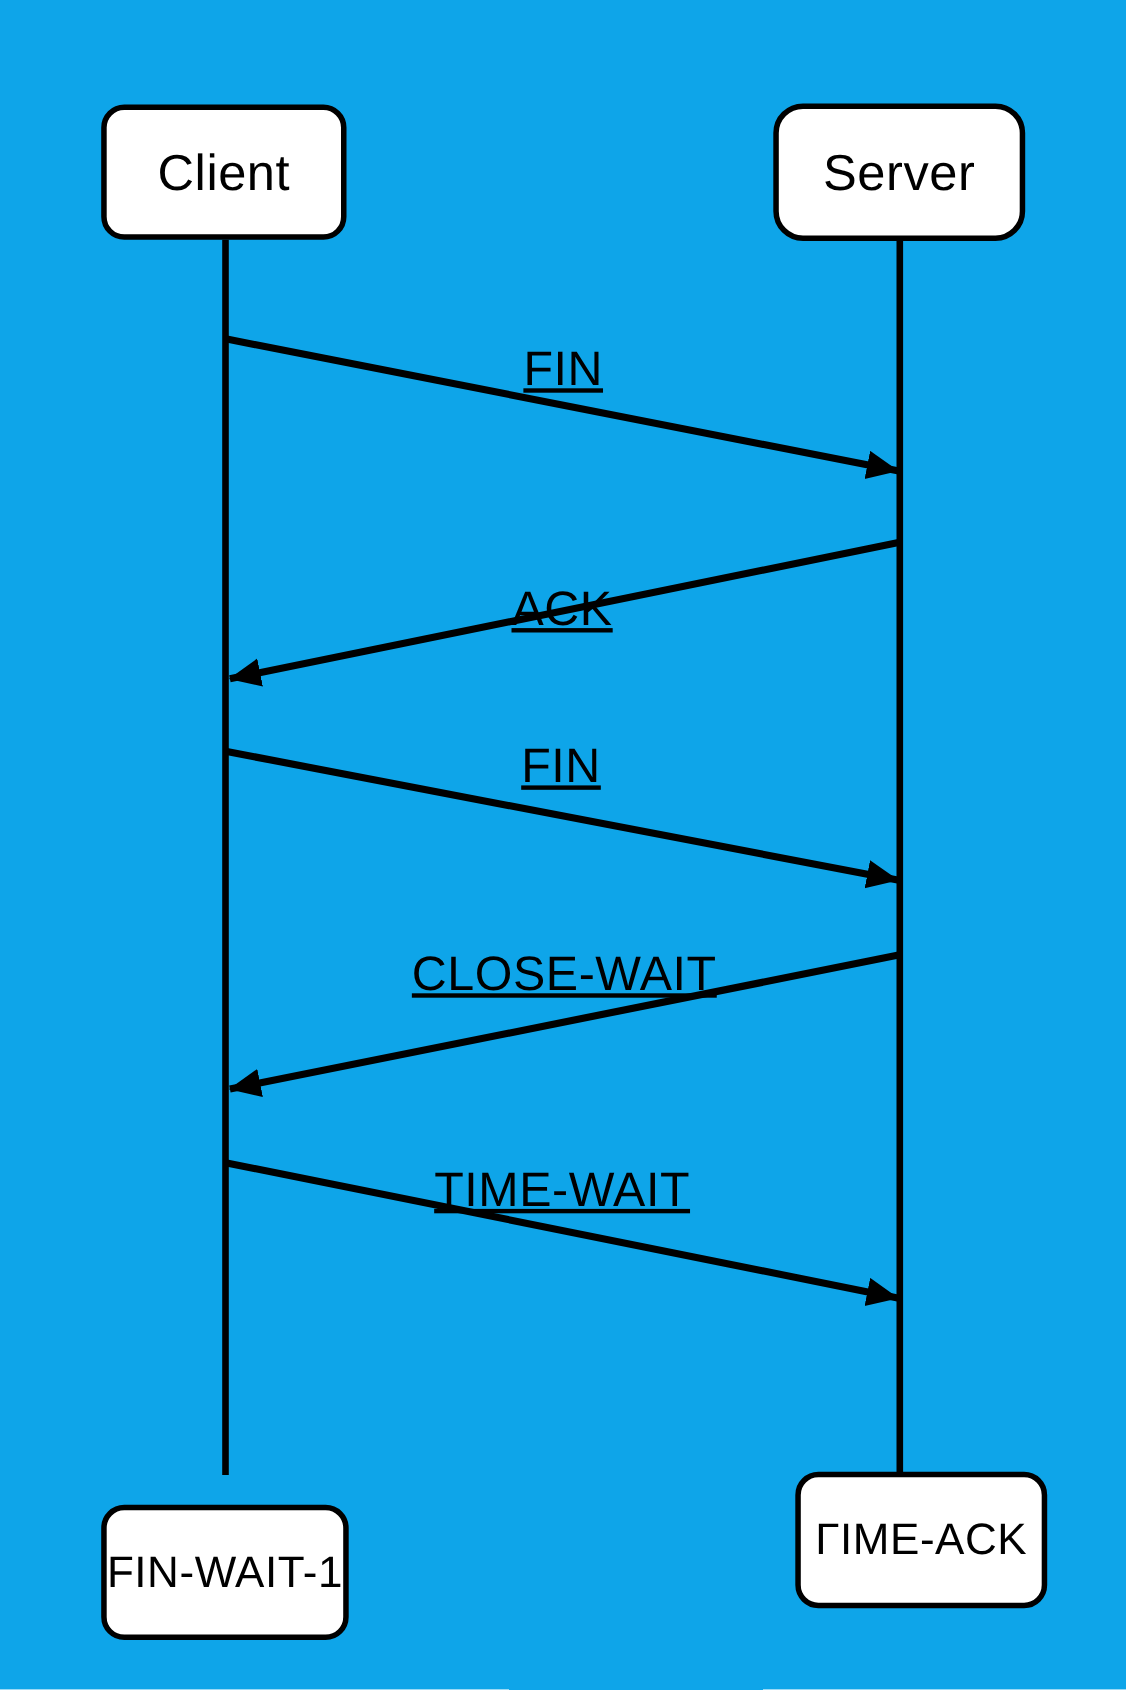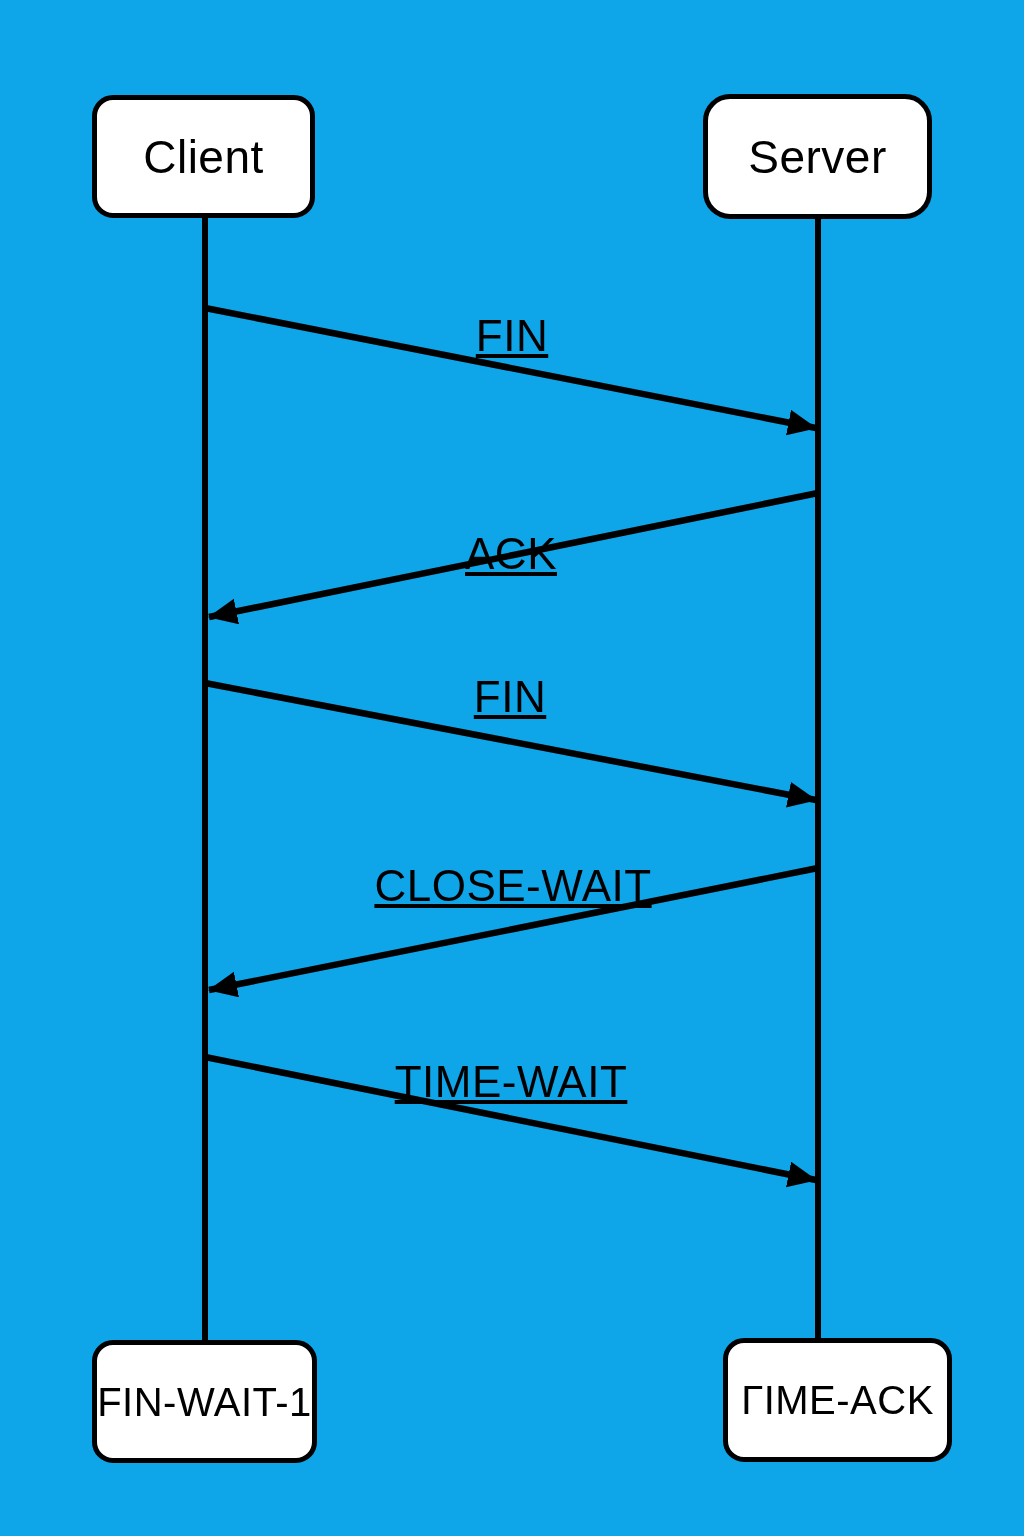--- a/index.html
+++ b/index.html
@@ -89,21 +89,21 @@
   <div class="msg-label" style="left:512px; top:336px;">FIN</div>
 
   <div class="msg-label" style="left:511px; top:516px;margin-top:38px;">ACK</div>
 
   <div class="msg-label" style="left:510px; top:697px;">FIN</div>
 
   <div class="msg-label" style="left:511px; top:1082px;">TIME-WAIT</div>
 
   <div class="msg-label" style="left:513px; top:886px;">CLOSE-WAIT</div>
 
-  <div class="box" style="left:92px; top:1340px; width:225px; height:123px;">
+  <div class="box" style="left:92px; top:1368px; width:225px; height:123px;">
     <span class="state-text">FIN-WAIT-1</span>
   </div>
 
   <div class="box" style="left:703px; top:1338px; width:229px; height:124px;margin-left:20px;">
     <span class="state-text">ΓIME-ACK</span>
   </div>
 
 </div>
 
 </body></html>

